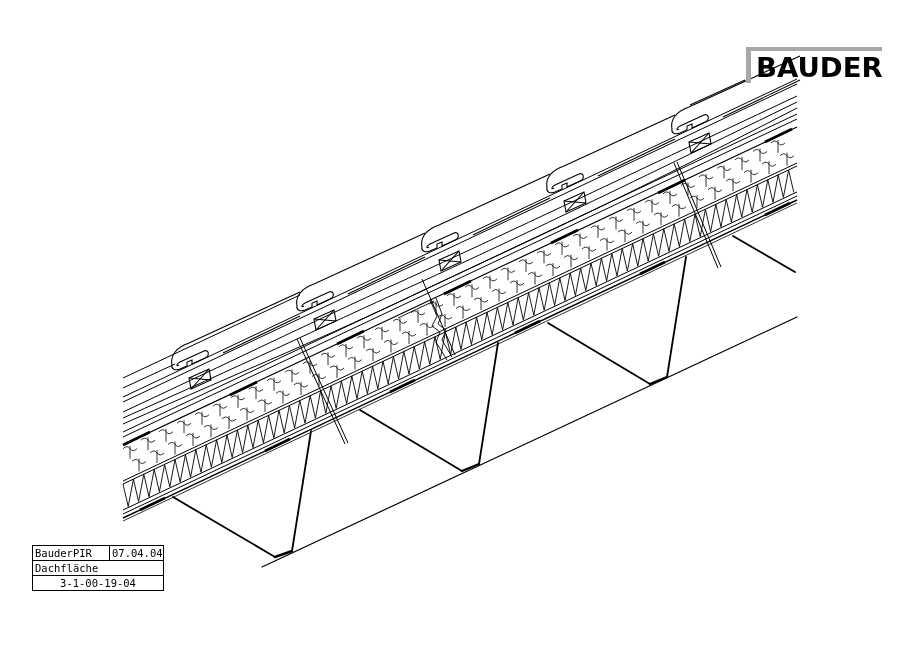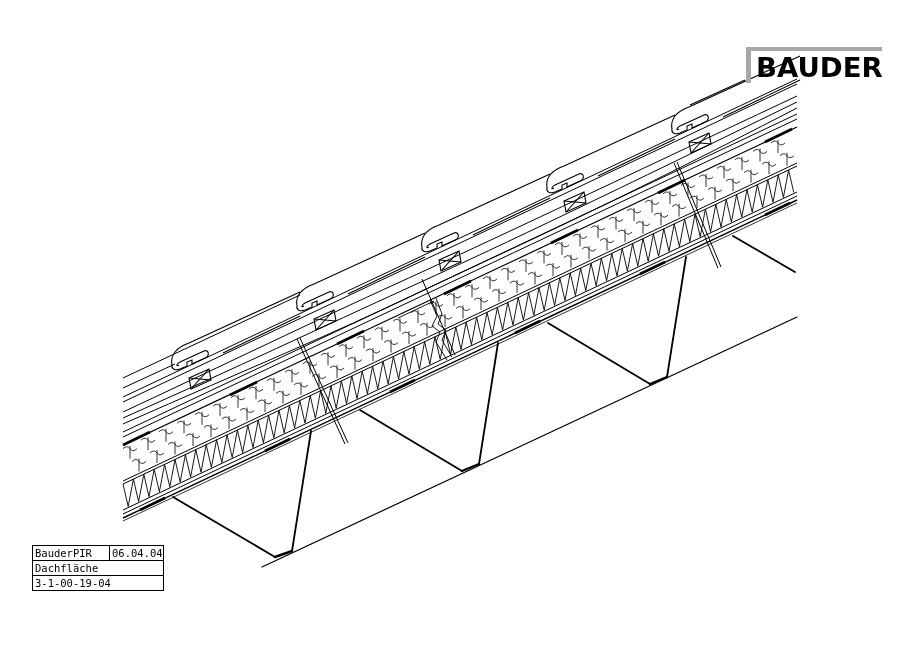--- a/index.html
+++ b/index.html
@@ -8,21 +8,21 @@
   .logo { position:absolute; left:746px; top:47px; width:136px; height:36px; }
   .logo-bar-top { position:absolute; left:0; top:0; width:136px; height:4px; background:#a8a8a8; }
   .logo-bar-left { position:absolute; left:0; top:0; width:5px; height:36px; background:#a8a8a8; }
   .logo-text { position:absolute; left:10px; top:5px; font-family:"DejaVu Sans", sans-serif; font-weight:bold; font-size:27px; letter-spacing:0px; color:#000; line-height:31px; transform:scaleX(1.02); transform-origin:left top; }
   .titleblock { position:absolute; left:32px; top:545px; width:130px; border:1.5px solid #000; font-family:"DejaVu Sans Mono", monospace; font-size:10.5px; color:#000; }
   .tb-row { display:flex; height:14px; line-height:14px; border-bottom:1.5px solid #000; }
   .tb-row:last-child { border-bottom:none; }
   .tb-cell { padding:0 2px; white-space:nowrap; overflow:hidden; }
   .tb-cell.left { width:72px; border-right:1.5px solid #000; }
   .tb-cell.full { flex:1; }
-  .tb-cell.center { flex:1; }
+  .tb-cell.center { flex:1; text-align:center; }
 </style>
 </head>
 <body>
 
 <svg id="drawing" viewBox="0 0 920 650" xmlns="http://www.w3.org/2000/svg">
   <defs>
     <clipPath id="bandclip">
       <polygon points="123,445 797,127 797,202 123,520"></polygon>
     </clipPath>
   </defs>
@@ -295,21 +295,21 @@
 
 <div class="logo">
   <div class="logo-bar-top"></div>
   <div class="logo-bar-left"></div>
   <div class="logo-text">BAUDER</div>
 </div>
 
 <div class="titleblock">
   <div class="tb-row">
     <div class="tb-cell left">BauderPIR</div>
-    <div class="tb-cell full">06.04.04</div>
+    <div class="tb-cell full">07.04.04</div>
   </div>
   <div class="tb-row">
     <div class="tb-cell full">Dachfläche</div>
   </div>
   <div class="tb-row">
     <div class="tb-cell center">3-1-00-19-04</div>
   </div>
 </div>
 
 </body></html>

